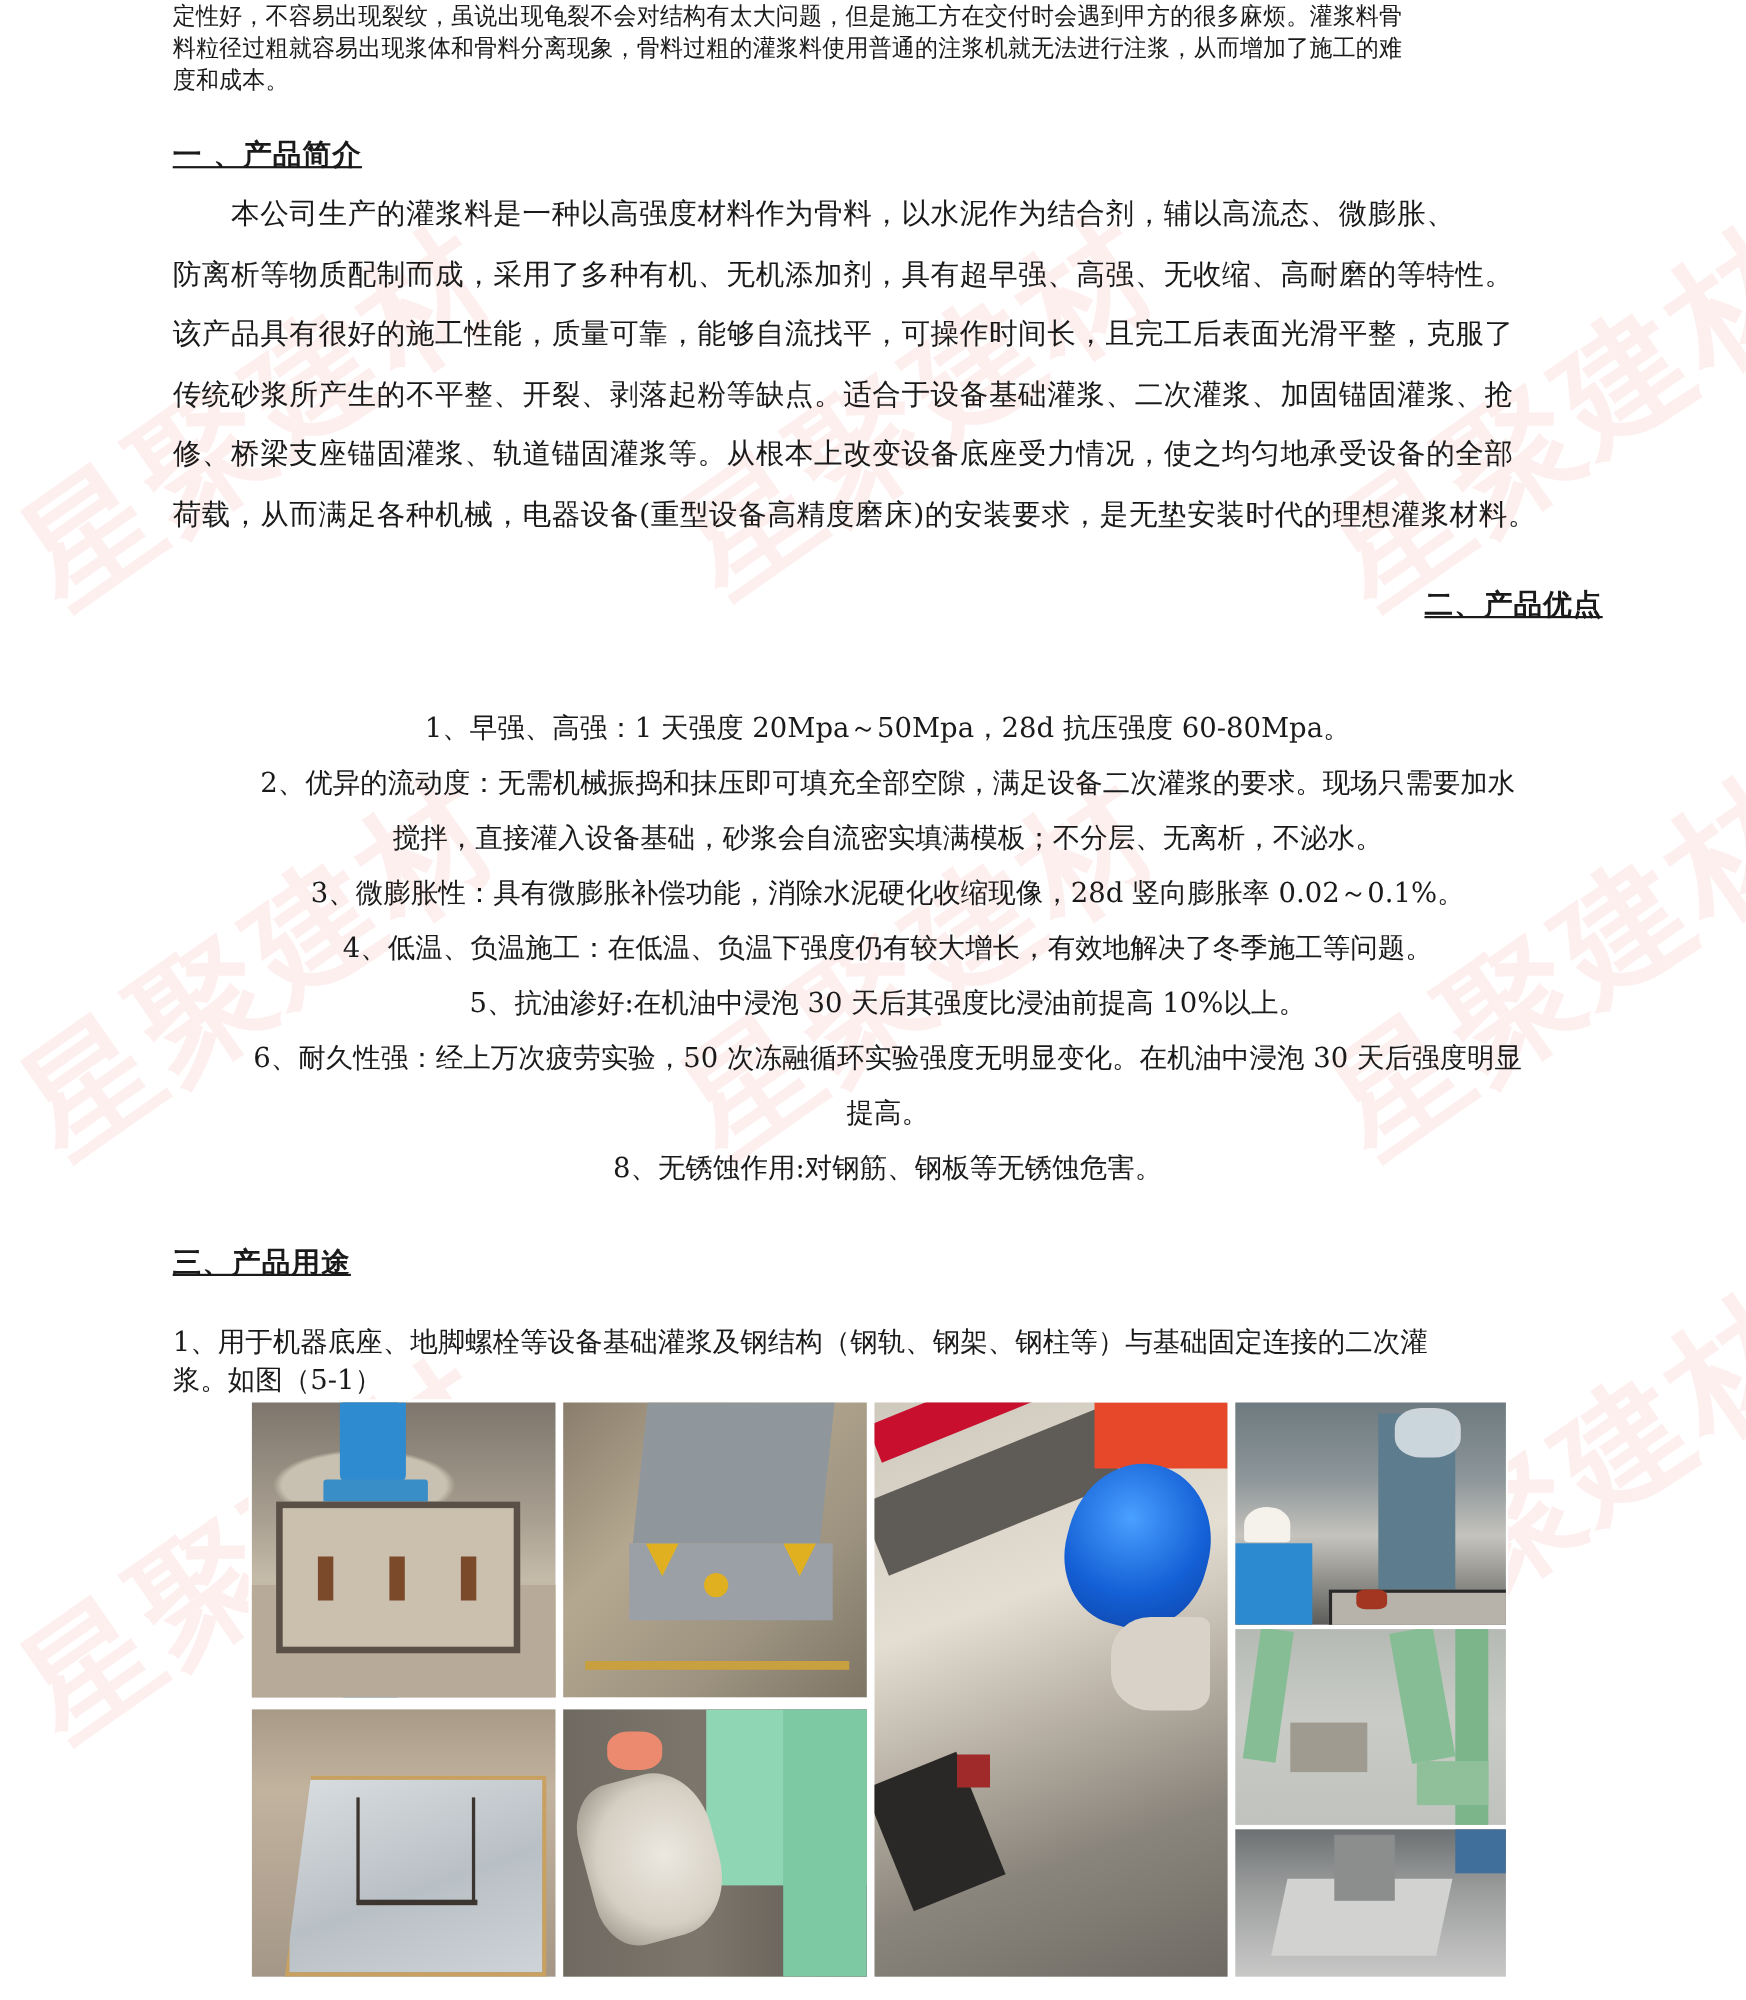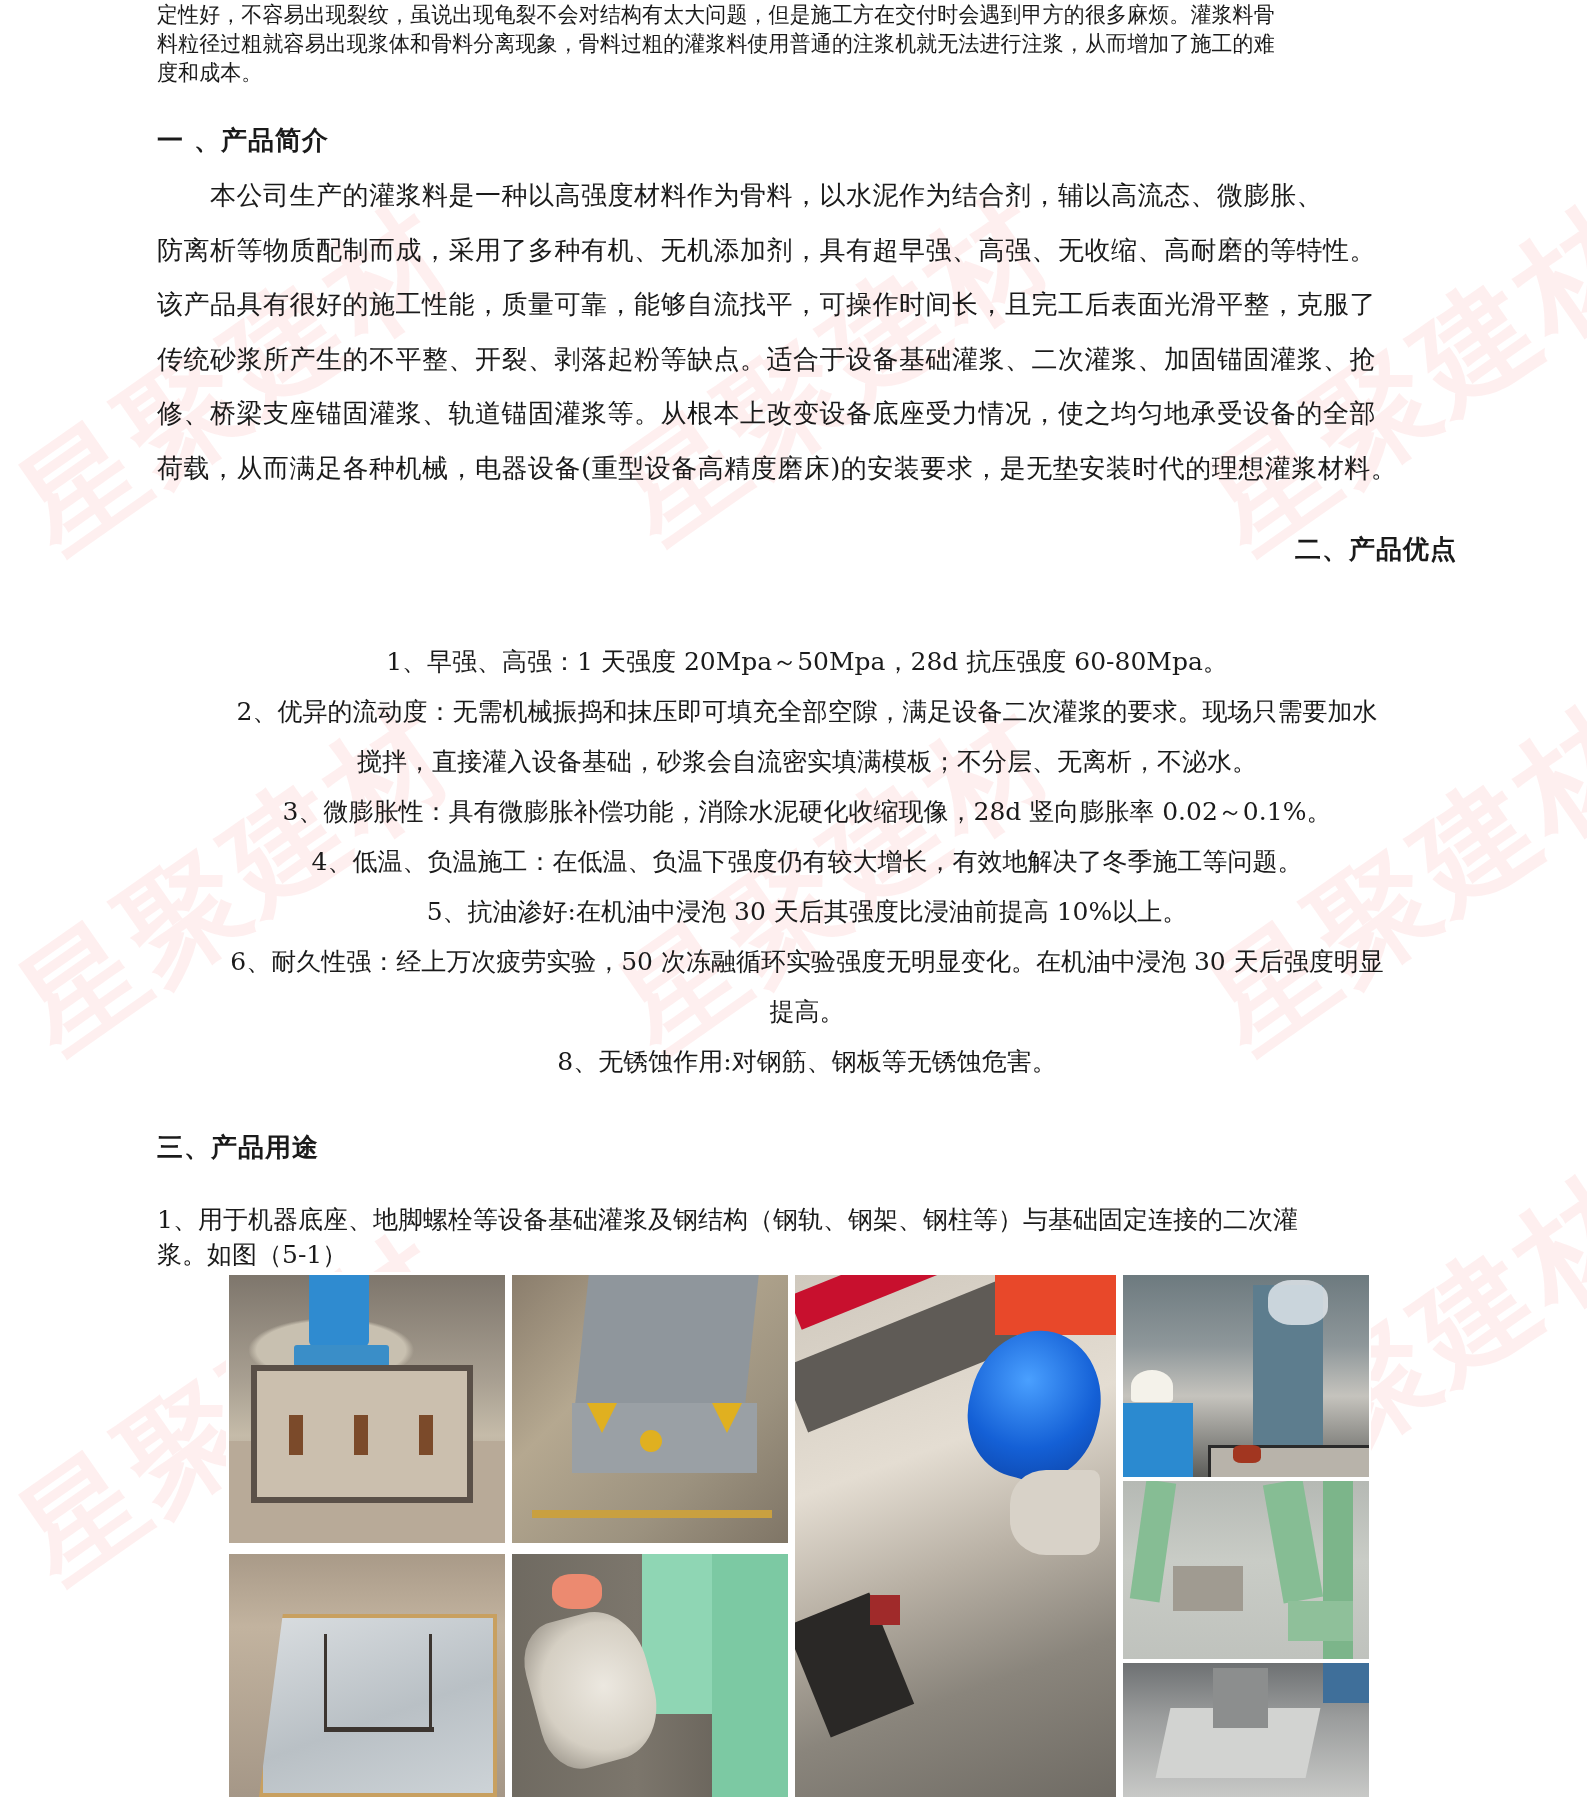--- a/index.html
+++ b/index.html
@@ -21,21 +21,21 @@
   .text-block { position: absolute; left: 157px; width: 1300px; z-index: 2; }
 
   .intro-frag {
     top: 0px; font-size: 22px; line-height: 29px; letter-spacing: 0.2px;
     font-family: "Liberation Serif", serif; transform: scaleX(0.95); transform-origin: left;
   }
   .intro-frag p { margin: 0; }
 
   .h {
     font-family: "DejaVu Serif", serif; font-size: 26px; font-weight: bold;
-    letter-spacing: 1px; white-space: nowrap;
+    letter-spacing: 1px; white-space: nowrap; text-decoration: underline;
   }
   .para {
     font-size: 26px; line-height: 54.5px; white-space: nowrap;
     letter-spacing: 0.5px;
   }
   .para p { margin: 0; }
   .list {
     font-size: 25px; line-height: 50px; white-space: nowrap; text-align: center;
   }
   .list p { margin: 0; }

